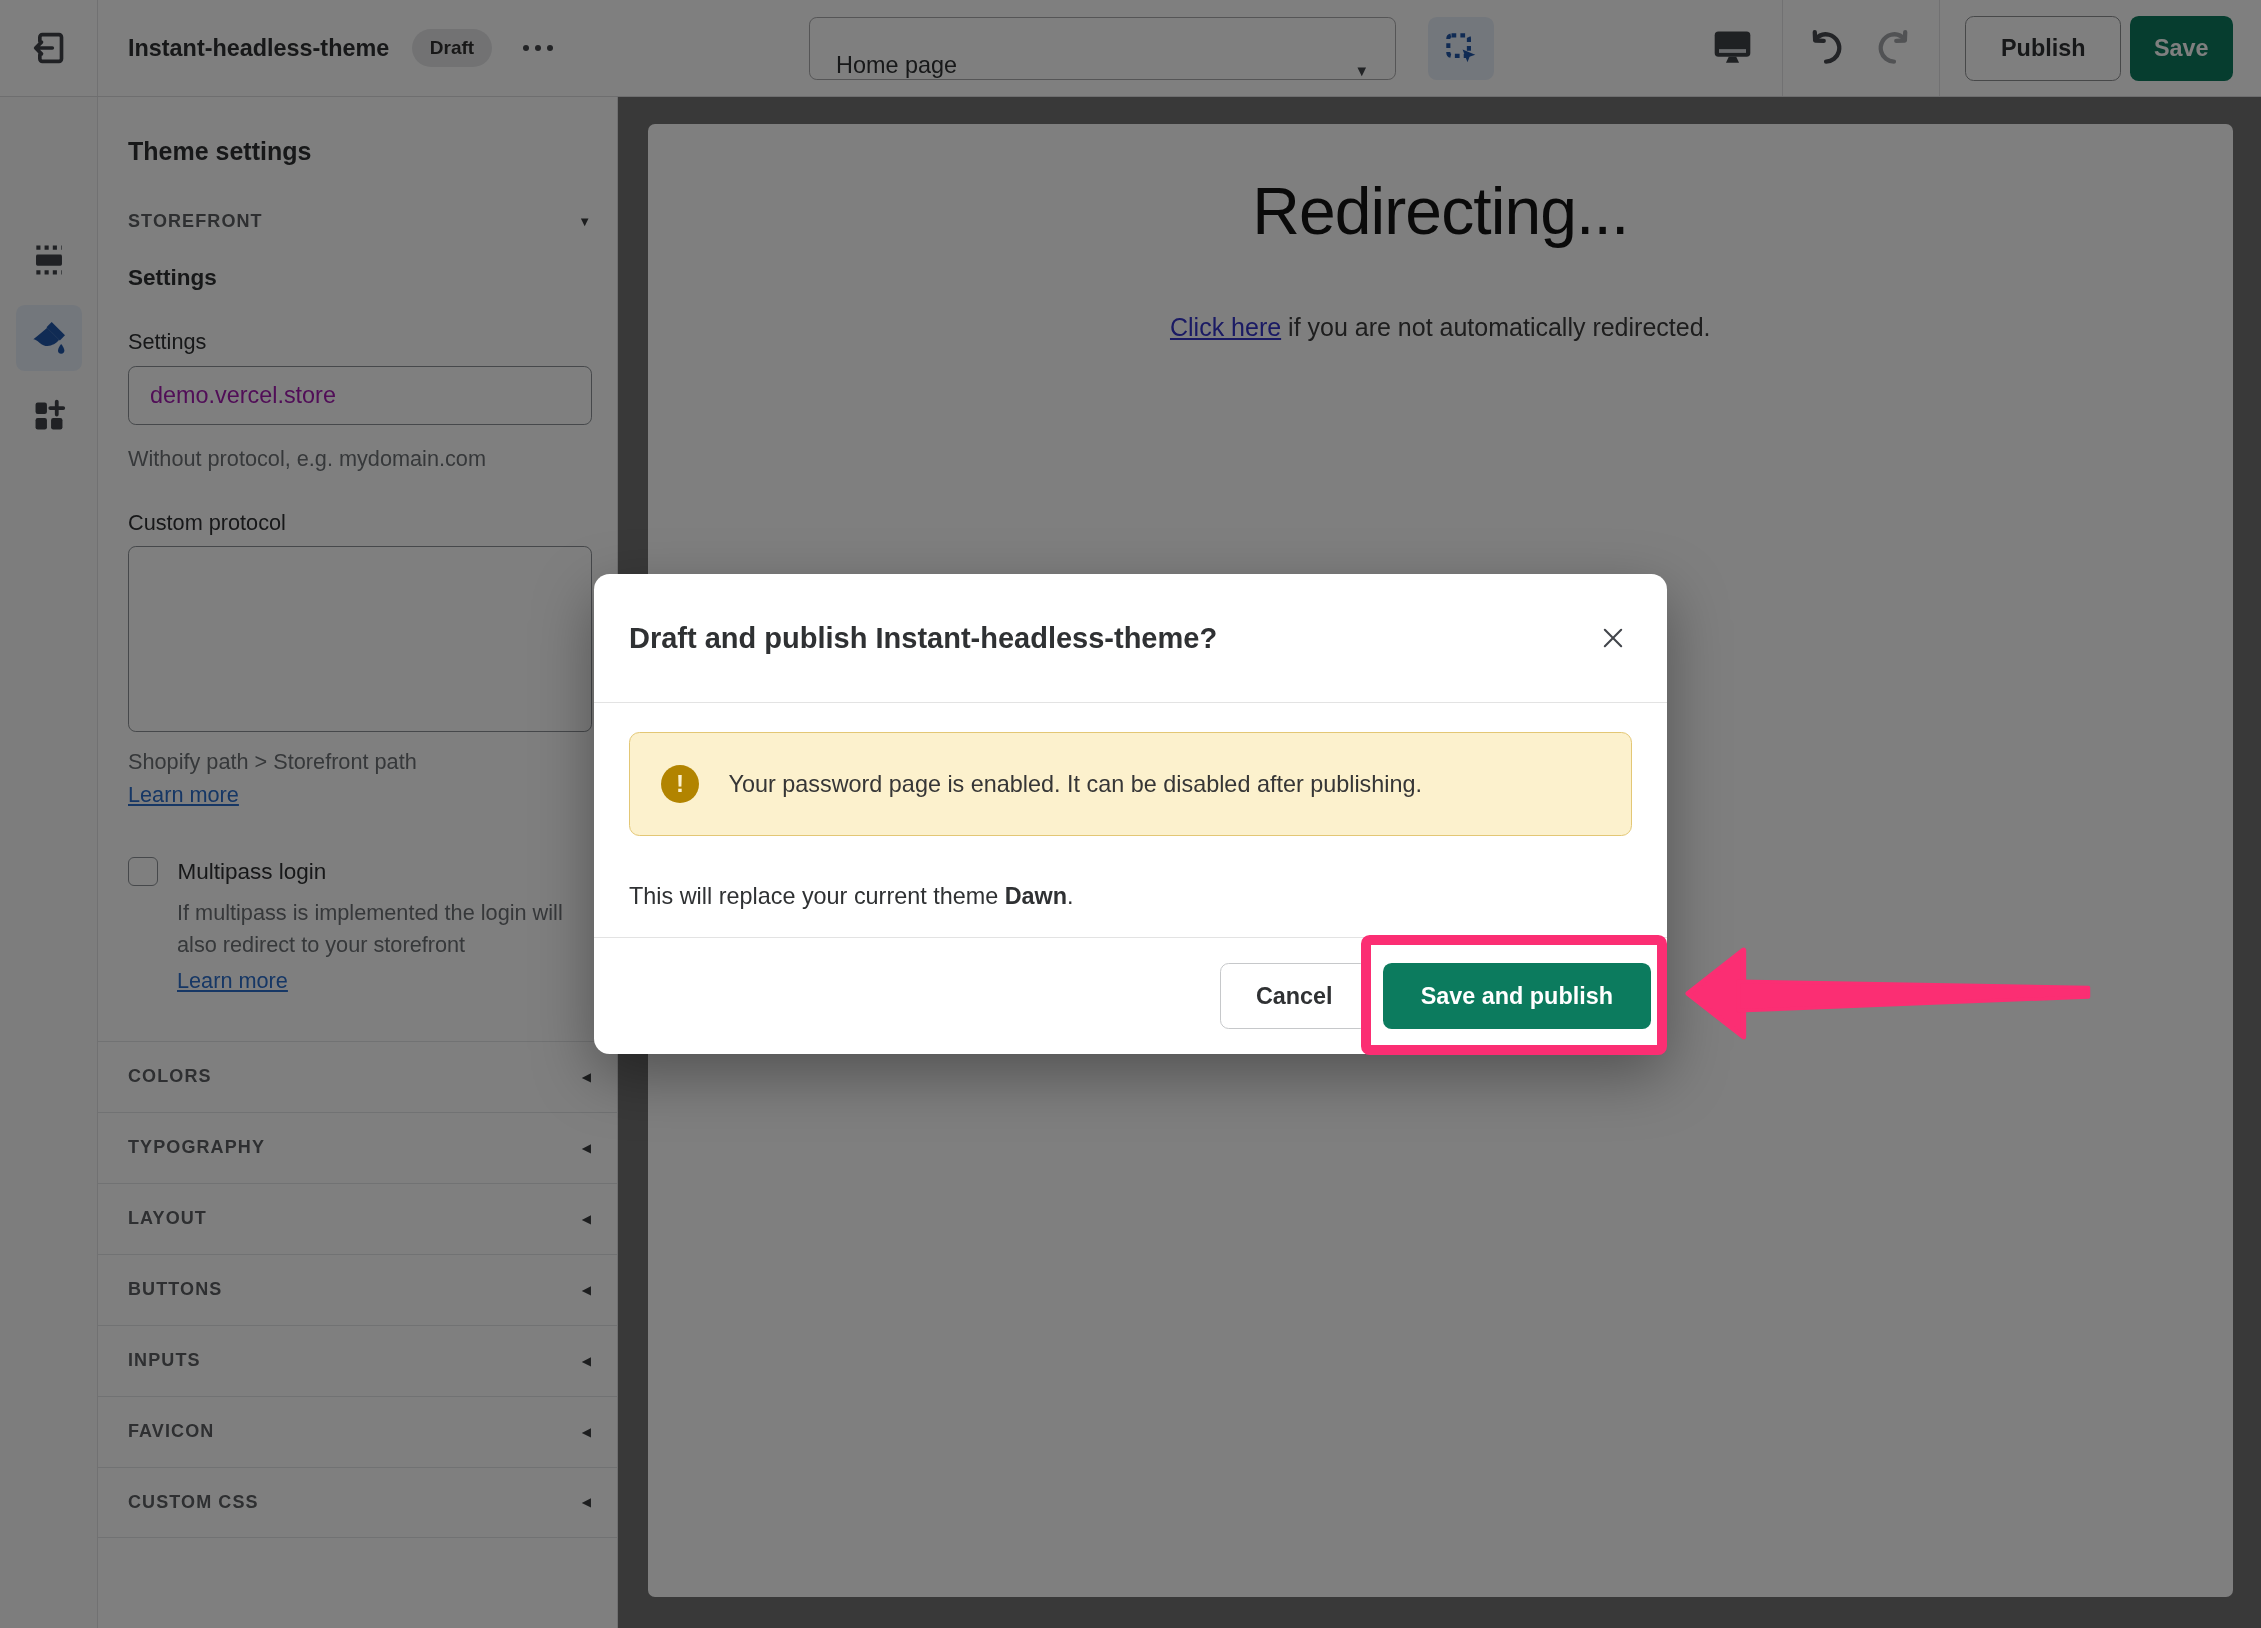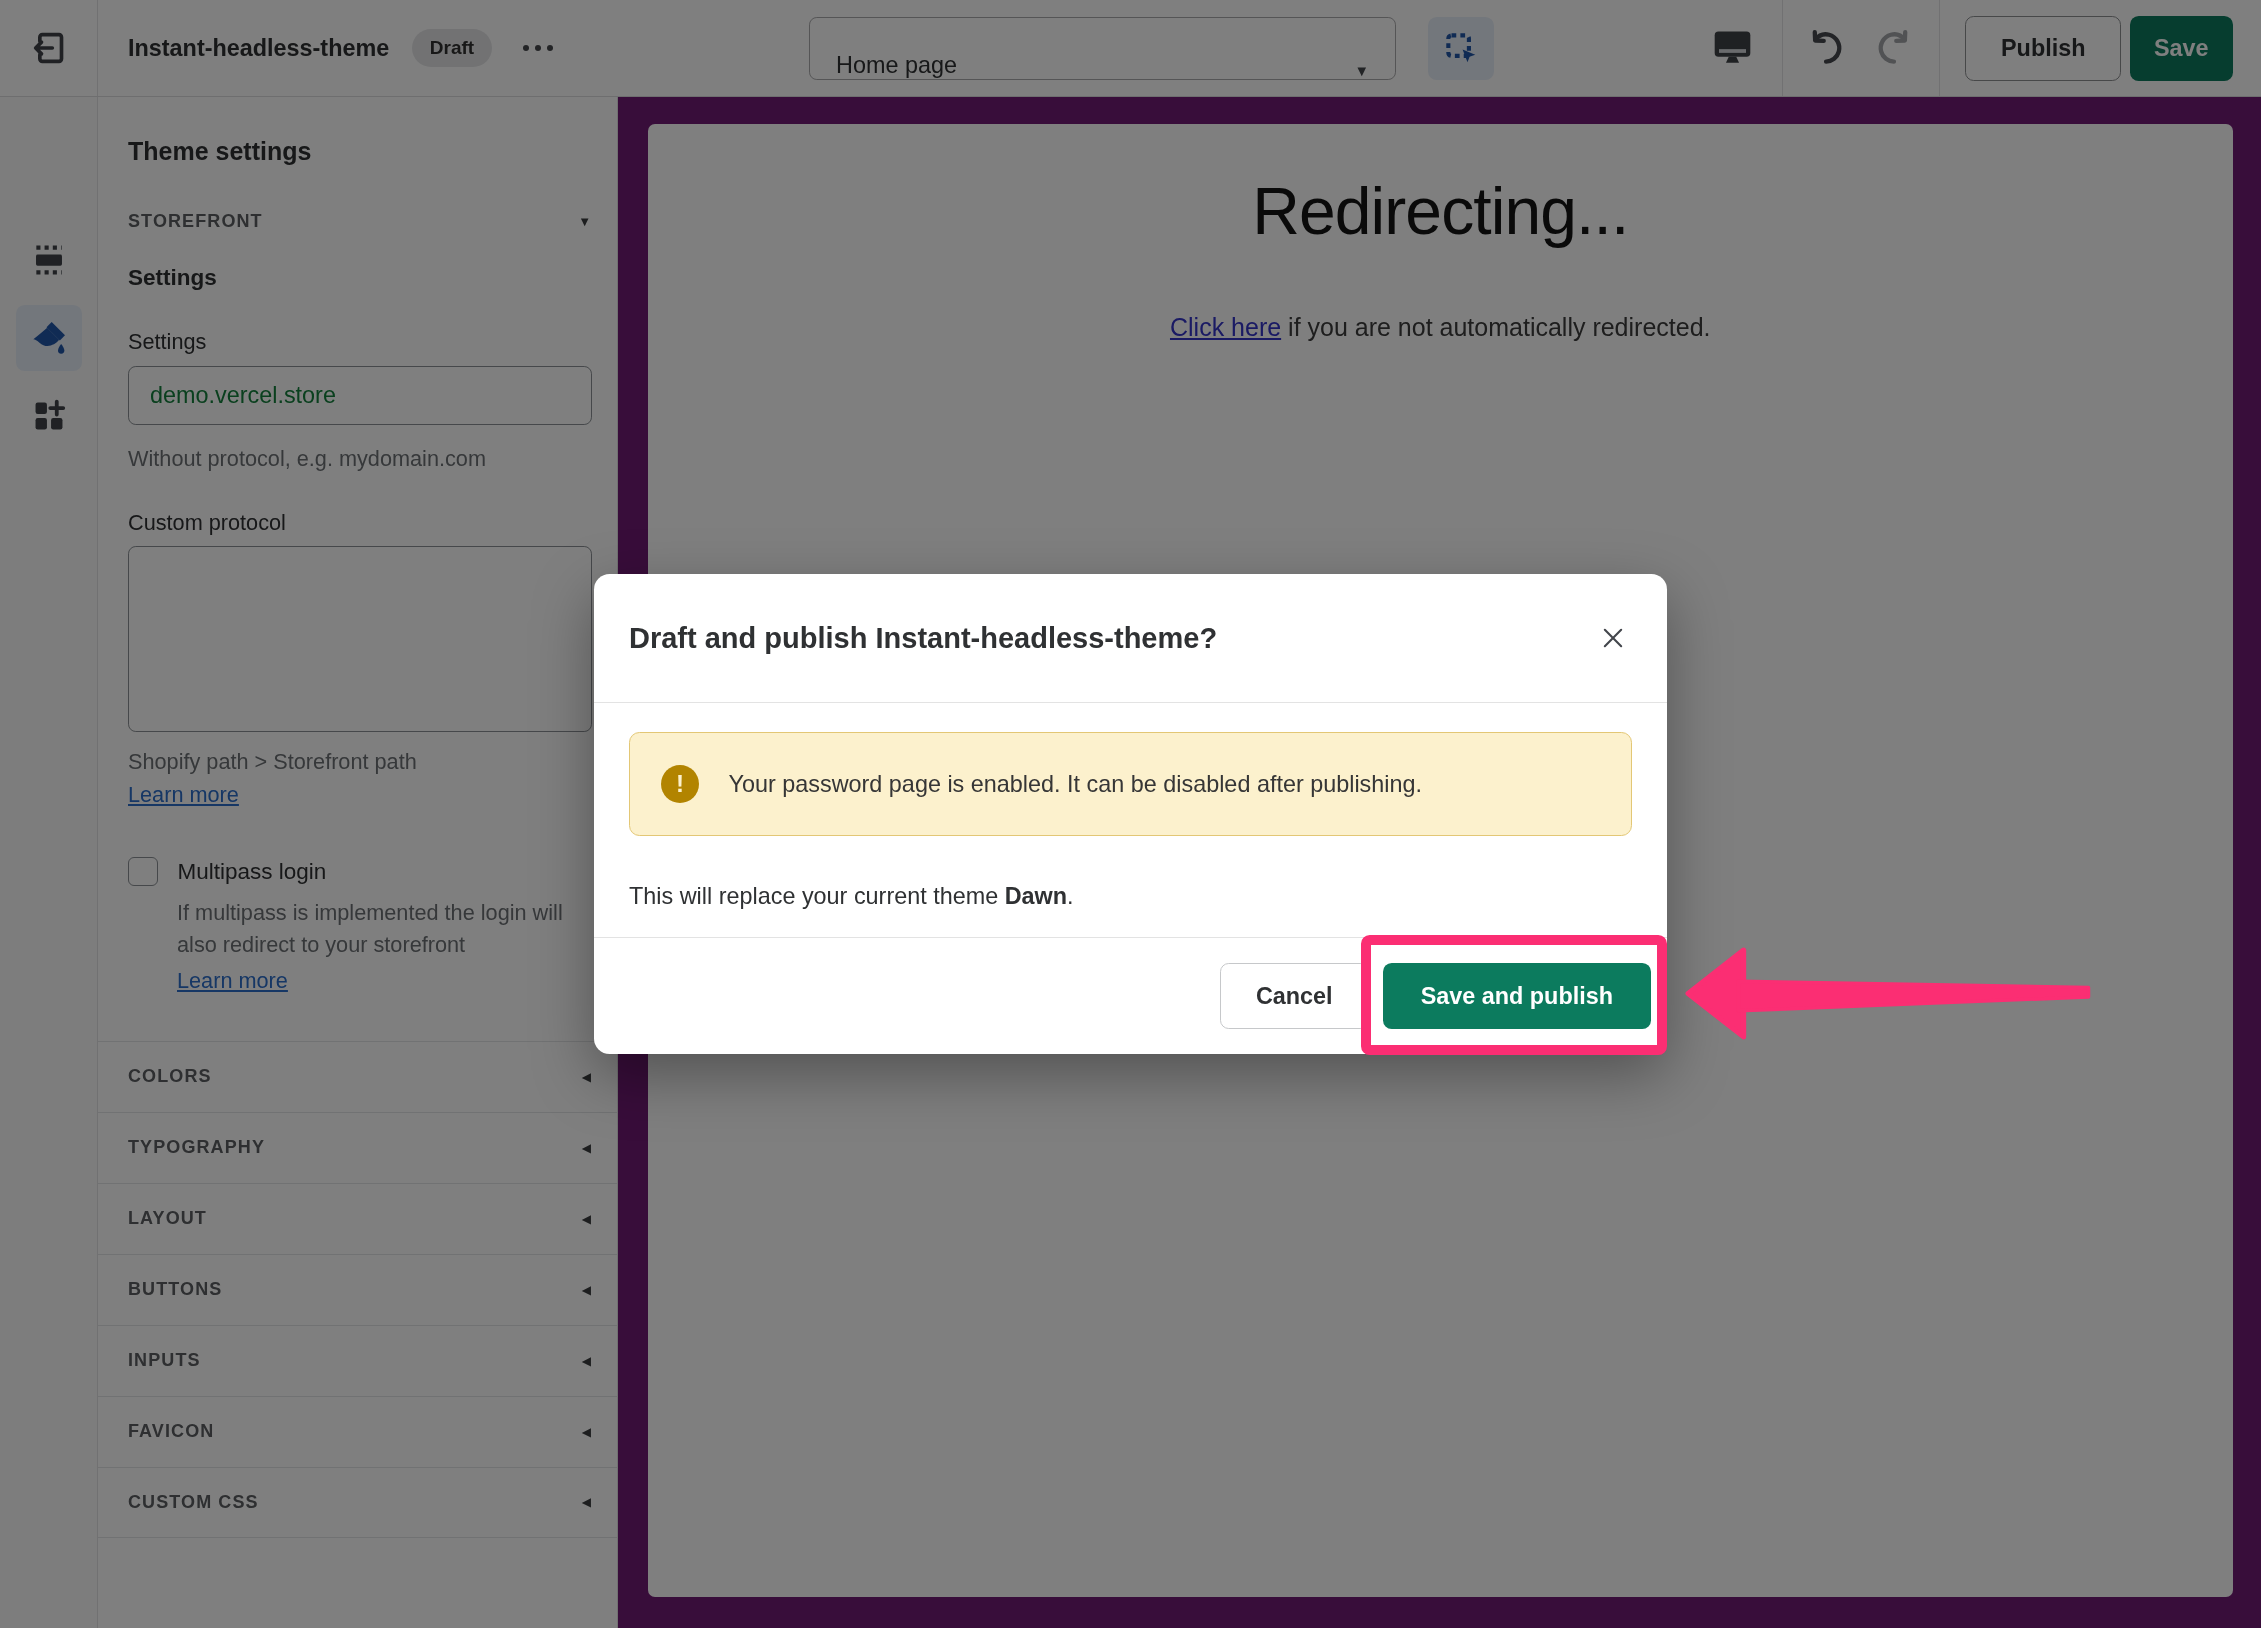--- a/index.html
+++ b/index.html
@@ -41,39 +41,39 @@
   
   .panel { position:absolute; left:98px; top:97px; bottom:0; width:520px; background:#ffffff; border-right:0.9px solid #e0e1e3; z-index:5; }
   .panel-inner { padding:40px 26px 0 30px; }
   .panel-title { font-size:25px; font-weight:700; color:#2f3133; }
   .acc-header { margin-top:45px; display:flex; align-items:center; justify-content:space-between; cursor:pointer; }
   .acc-label { font-size:18px; font-weight:600; letter-spacing:1.1px; color:#5c5f62; }
   .acc-caret { font-size:13px; color:#3a3c3e; }
   .sub-heading { margin-top:33px; font-size:22.5px; font-weight:700; color:#2f3133; }
   .field-label { margin-top:38px; font-size:21.7px; color:#2f3133; }
   .text-input { margin-top:11.3px; width:464px; height:59px; border:1.3px solid #8c9196; border-radius:7.8px; padding:0 21px;
-                font-size:23.4px; color:#15803d; font-family:inherit; background:#fff; }
+                font-size:23.4px; color:#a21caf; font-family:inherit; background:#fff; }
   .help-text { margin-top:21px; font-size:21.7px; color:#6d7175; }
   .redirects-area { margin-top:9.5px; width:464px; height:186px; border:1.3px solid #8c9196; border-radius:7.8px; padding:14px 17.3px;
                     font-size:22.5px; font-family:inherit; color:#2f3133; resize:none; background:#fff; }
   .link { color:#2c6ecb; text-decoration:underline; font-size:21.7px; cursor:pointer; }
   .mt6 { display:inline-block; margin-top:7px; }
   .check-row { margin-top:49px; display:flex; align-items:center; gap:20px; cursor:pointer; }
   .checkbox { width:29.5px; height:29.5px; border:1.7px solid #8c9196; border-radius:6px; background:#fff; flex:0 0 auto; }
   .check-label { font-size:22.5px; color:#2f3133; }
   .check-desc { margin:10.4px 0 0 49px; max-width:386px; font-size:21.7px; line-height:1.5; color:#6d7175; }
   .check-desc .link { display:inline-block; margin-top:3.5px; }
   .rows { margin-top:43px; }
   .acc-row { height:71px; border-top:0.9px solid #e3e4e6; display:flex; align-items:center; justify-content:space-between;
              padding:0 26px 0 30px; cursor:pointer; }
   .acc-row:last-child { border-bottom:0.9px solid #e3e4e6; }
   .acc-row .acc-caret { font-size:12px; }
 
   
-  .preview-wrap { position:absolute; left:618px; top:97px; right:0; bottom:0; background:#701a75; }
+  .preview-wrap { position:absolute; left:618px; top:97px; right:0; bottom:0; background:#737373; }
   .preview-card { position:absolute; left:29.5px; top:27px; right:28px; bottom:32px; background:#ffffff; border-radius:7px; text-align:center; }
   .redirect-h1 { margin-top:49px; font-size:66px; font-weight:500; color:#141414; letter-spacing:-0.9px; }
   .redirect-sub { margin-top:64px; font-size:25px; color:#3c3c3c; }
   .redirect-sub a { color:#3434c8; text-decoration:underline; cursor:pointer; }
 
   
   .dim { position:absolute; inset:0; background:rgba(0,0,0,0.5); z-index:40; }
 
   
   .modal { position:absolute; left:594px; top:574px; width:1073px; height:480px; background:#ffffff; border-radius:15.6px; z-index:60;

